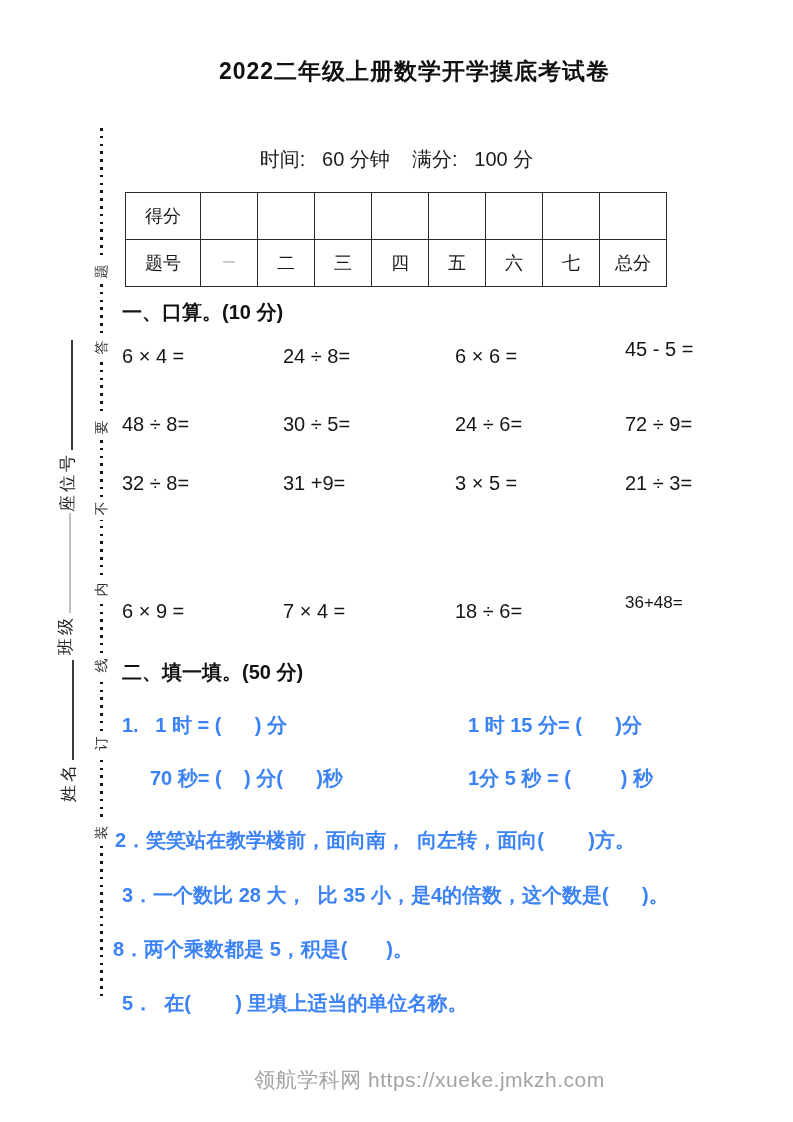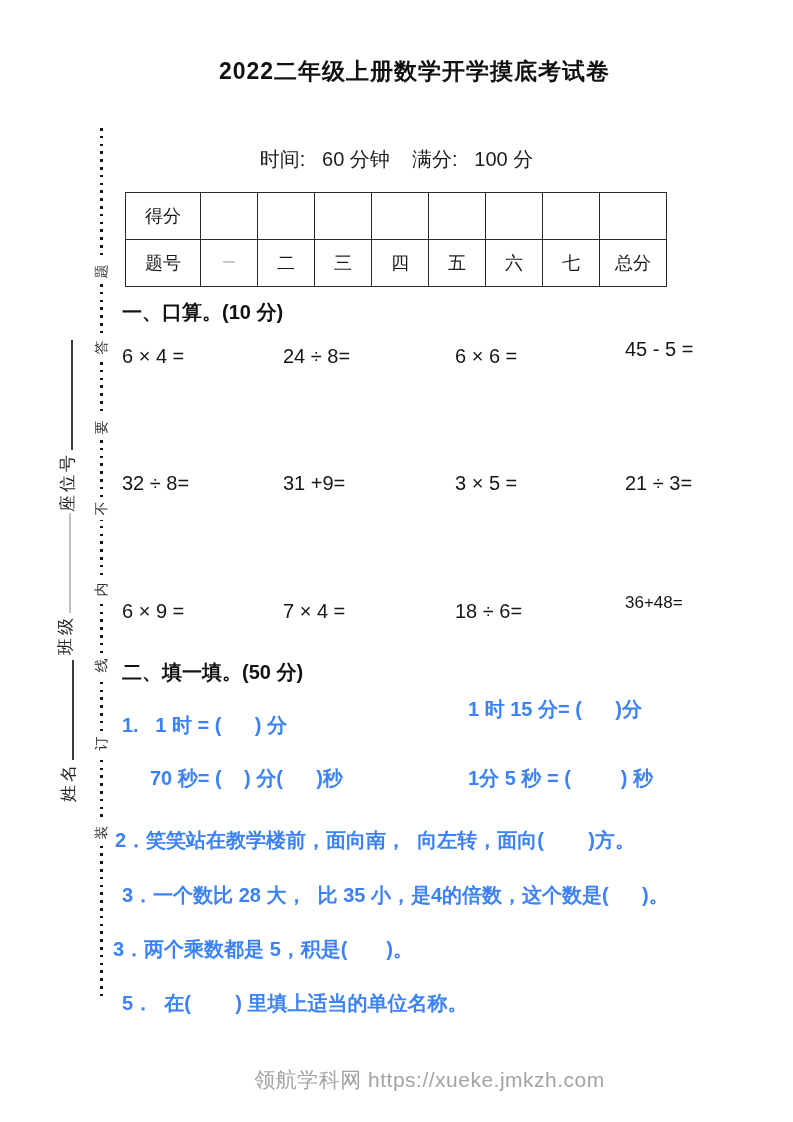--- a/index.html
+++ b/index.html
@@ -139,40 +139,46 @@
 
   <div class="sec-head" style="left:122px;top:299px">一、口算。(10 分)</div>
 
   <div class="oral">
     <div class="op-row r0">
       <span class="op-cell c0">6 × 4 =</span>
       <span class="op-cell c1">24 ÷ 8=</span>
       <span class="op-cell c2">6 × 6 =</span>
       <span class="op-cell c3">45 - 5 =</span>
     </div>
+    <div class="op-row r1">
+      <span class="op-cell c0">48 ÷ 8=</span>
+      <span class="op-cell c1">30 ÷ 5=</span>
+      <span class="op-cell c2">24 ÷ 6=</span>
+      <span class="op-cell c3">72 ÷ 9=</span>
+    </div>
     <div class="op-row r2">
       <span class="op-cell c0">32 ÷ 8=</span>
       <span class="op-cell c1">31 +9=</span>
       <span class="op-cell c2">3 × 5 =</span>
       <span class="op-cell c3">21 ÷ 3=</span>
     </div>
     <div class="op-row r4">
       <span class="op-cell c0">6 × 9 =</span>
       <span class="op-cell c1">7 × 4 =</span>
       <span class="op-cell c2">18 ÷ 6=</span>
       <span class="op-cell c3">36+48=</span>
     </div>
   </div>
 
   <div class="sec-head" style="left:122px;top:659px">二、填一填。(50 分)</div>
 
   <span class="fill-line-text" style="left:122px;top:712px">1.   1 时 = (      ) 分</span>
-  <span class="fill-line-text" style="left:468px;top:696px">1 时 15 分= (      )分</span>
+  <span class="fill-line-text" style="left:468px;top:712px">1 时 15 分= (      )分</span>
   <span class="fill-line-text" style="left:150px;top:765px">70 秒= (    ) 分(      )秒</span>
   <span class="fill-line-text" style="left:468px;top:765px">1分 5 秒 = (         ) 秒</span>
   <span class="fill-line-text" style="left:115px;top:827px">2．笑笑站在教学楼前，面向南，  向左转，面向(        )方。</span>
   <span class="fill-line-text" style="left:122px;top:882px">3．一个数比 28 大，  比 35 小，是4的倍数，这个数是(      )。</span>
-  <span class="fill-line-text" style="left:113px;top:936px">3．两个乘数都是 5，积是(       )。</span>
+  <span class="fill-line-text" style="left:113px;top:936px">8．两个乘数都是 5，积是(       )。</span>
   <span class="fill-line-text" style="left:122px;top:990px">5．  在(        ) 里填上适当的单位名称。</span>
 
   <div class="watermark">领航学科网 https://xueke.jmkzh.com</div>
 
 </div>
 
 </body></html>

